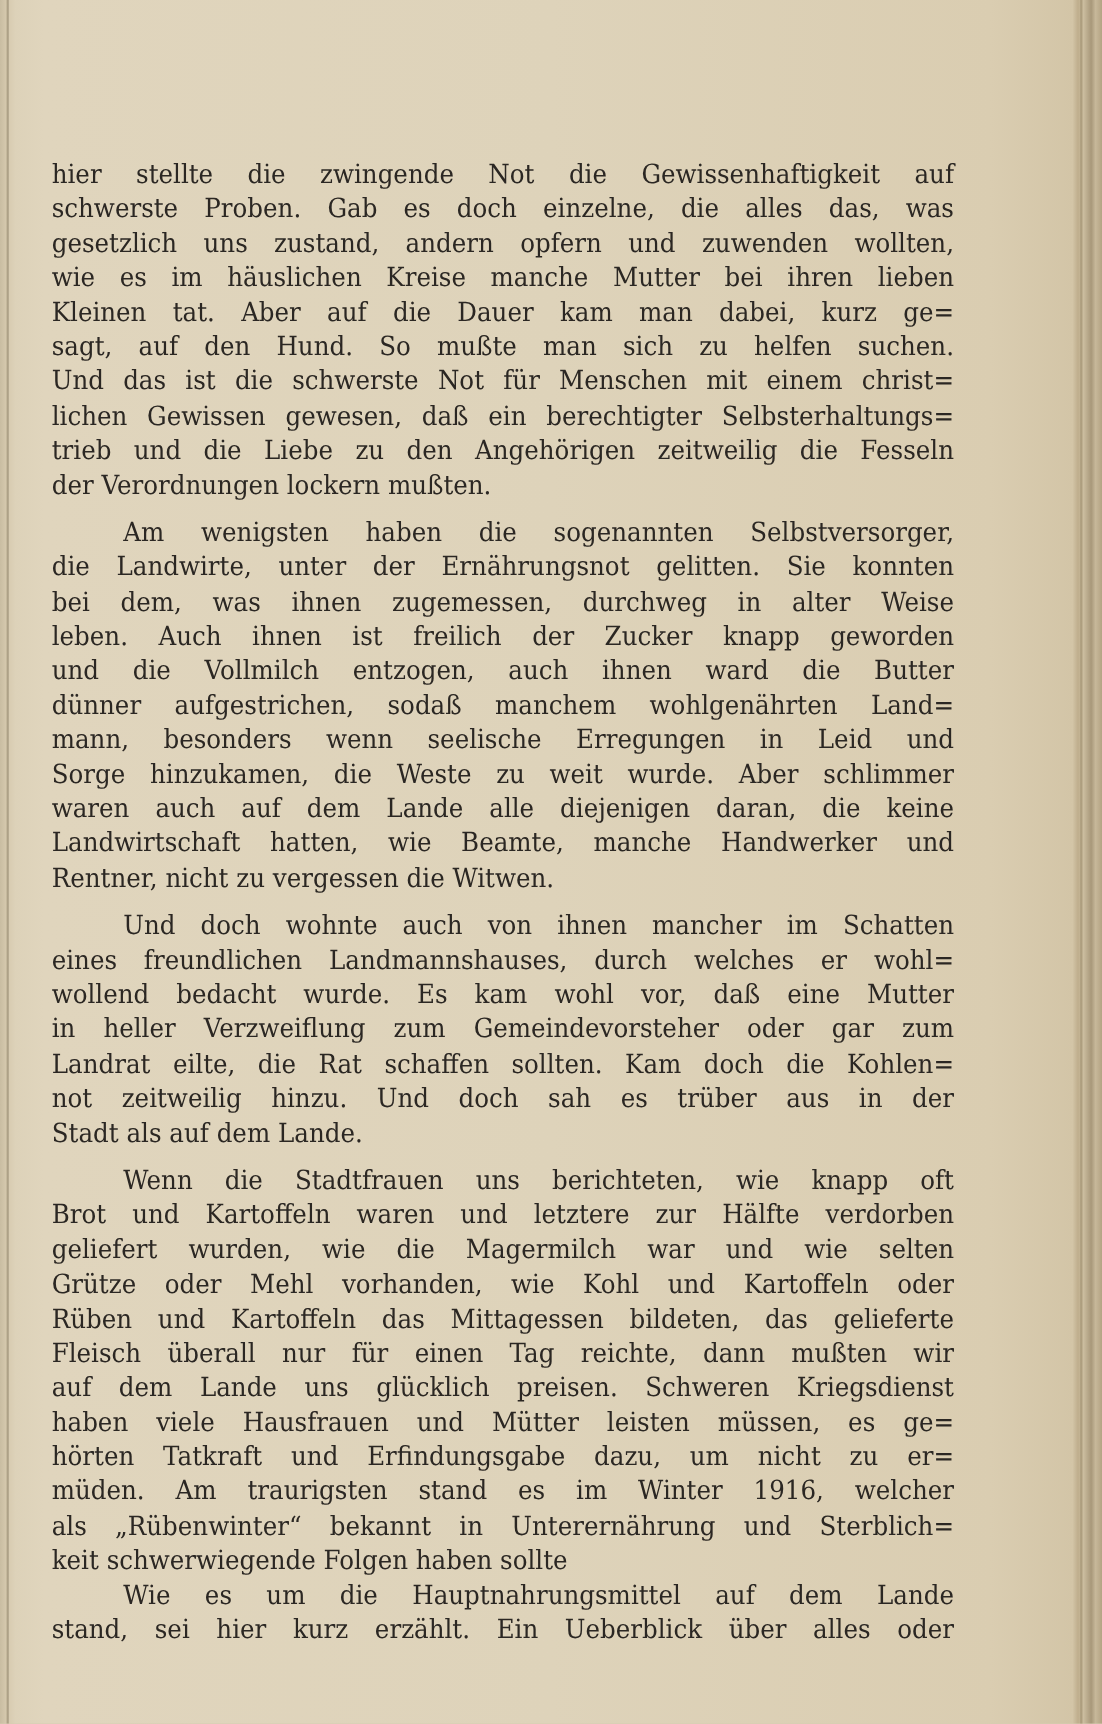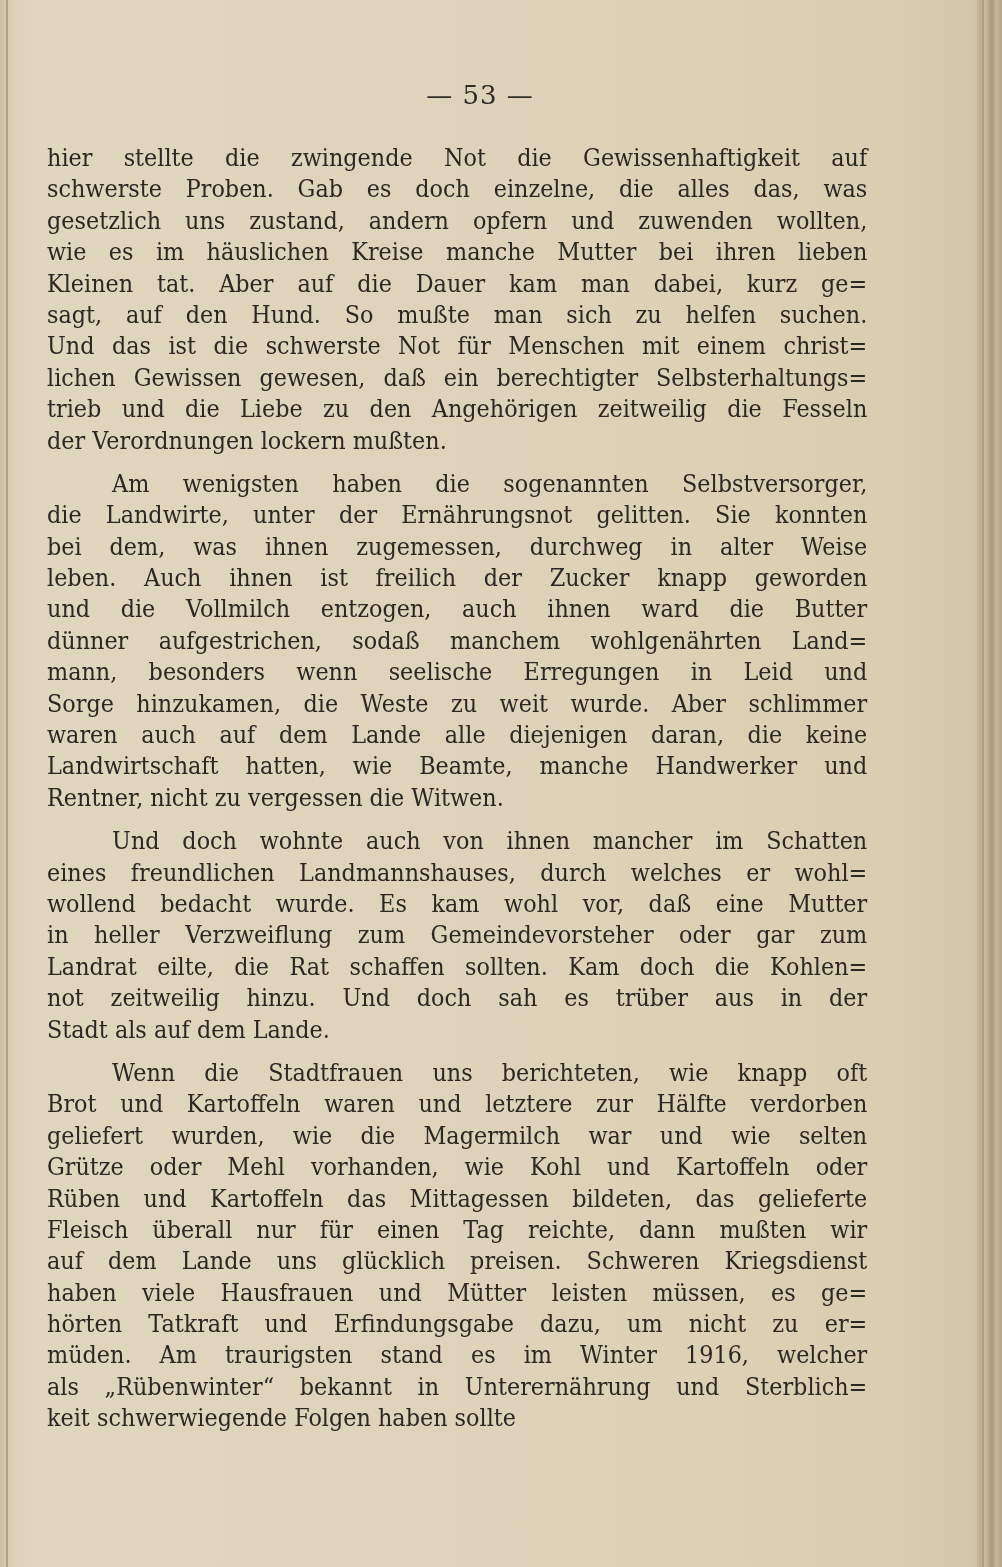--- a/index.html
+++ b/index.html
@@ -76,21 +76,20 @@
       height: 12px;
     }
   </style>
 </head>
 <body>
 
 <div class="page">
   <div class="spine-line"></div>
   <div class="edge-line"></div>
 
-  <div class="page-number">— 53 —</div>
 
   <div class="text-block">
 
     <div>
       <span class="line">hier stellte die zwingende Not die Gewissenhaftigkeit auf</span>
       <span class="line">schwerste Proben. Gab es doch einzelne, die alles das, was</span>
       <span class="line">gesetzlich uns zustand, andern opfern und zuwenden wollten,</span>
       <span class="line">wie es im häuslichen Kreise manche Mutter bei ihren lieben</span>
       <span class="line">Kleinen tat. Aber auf die Dauer kam man dabei, kurz ge=</span>
       <span class="line">sagt, auf den Hund. So mußte man sich zu helfen suchen.</span>
@@ -135,15 +134,19 @@
       <span class="line">Rüben und Kartoffeln das Mittagessen bildeten, das gelieferte</span>
       <span class="line">Fleisch überall nur für einen Tag reichte, dann mußten wir</span>
       <span class="line">auf dem Lande uns glücklich preisen. Schweren Kriegsdienst</span>
       <span class="line">haben viele Hausfrauen und Mütter leisten müssen, es ge=</span>
       <span class="line">hörten Tatkraft und Erfindungsgabe dazu, um nicht zu er=</span>
       <span class="line">müden. Am traurigsten stand es im Winter 1916, welcher</span>
       <span class="line">als „Rübenwinter“ bekannt in Unterernährung und Sterblich=</span>
       <span class="line last">keit schwerwiegende Folgen haben sollte</span>
     </div>
 
+    <div>
+      <span class="line indent">Wie es um die Hauptnahrungsmittel auf dem Lande</span>
+      <span class="line">stand, sei hier kurz erzählt. Ein Ueberblick über alles oder</span>
+    </div>
 
   </div>
 </div>
 
 </body></html>

